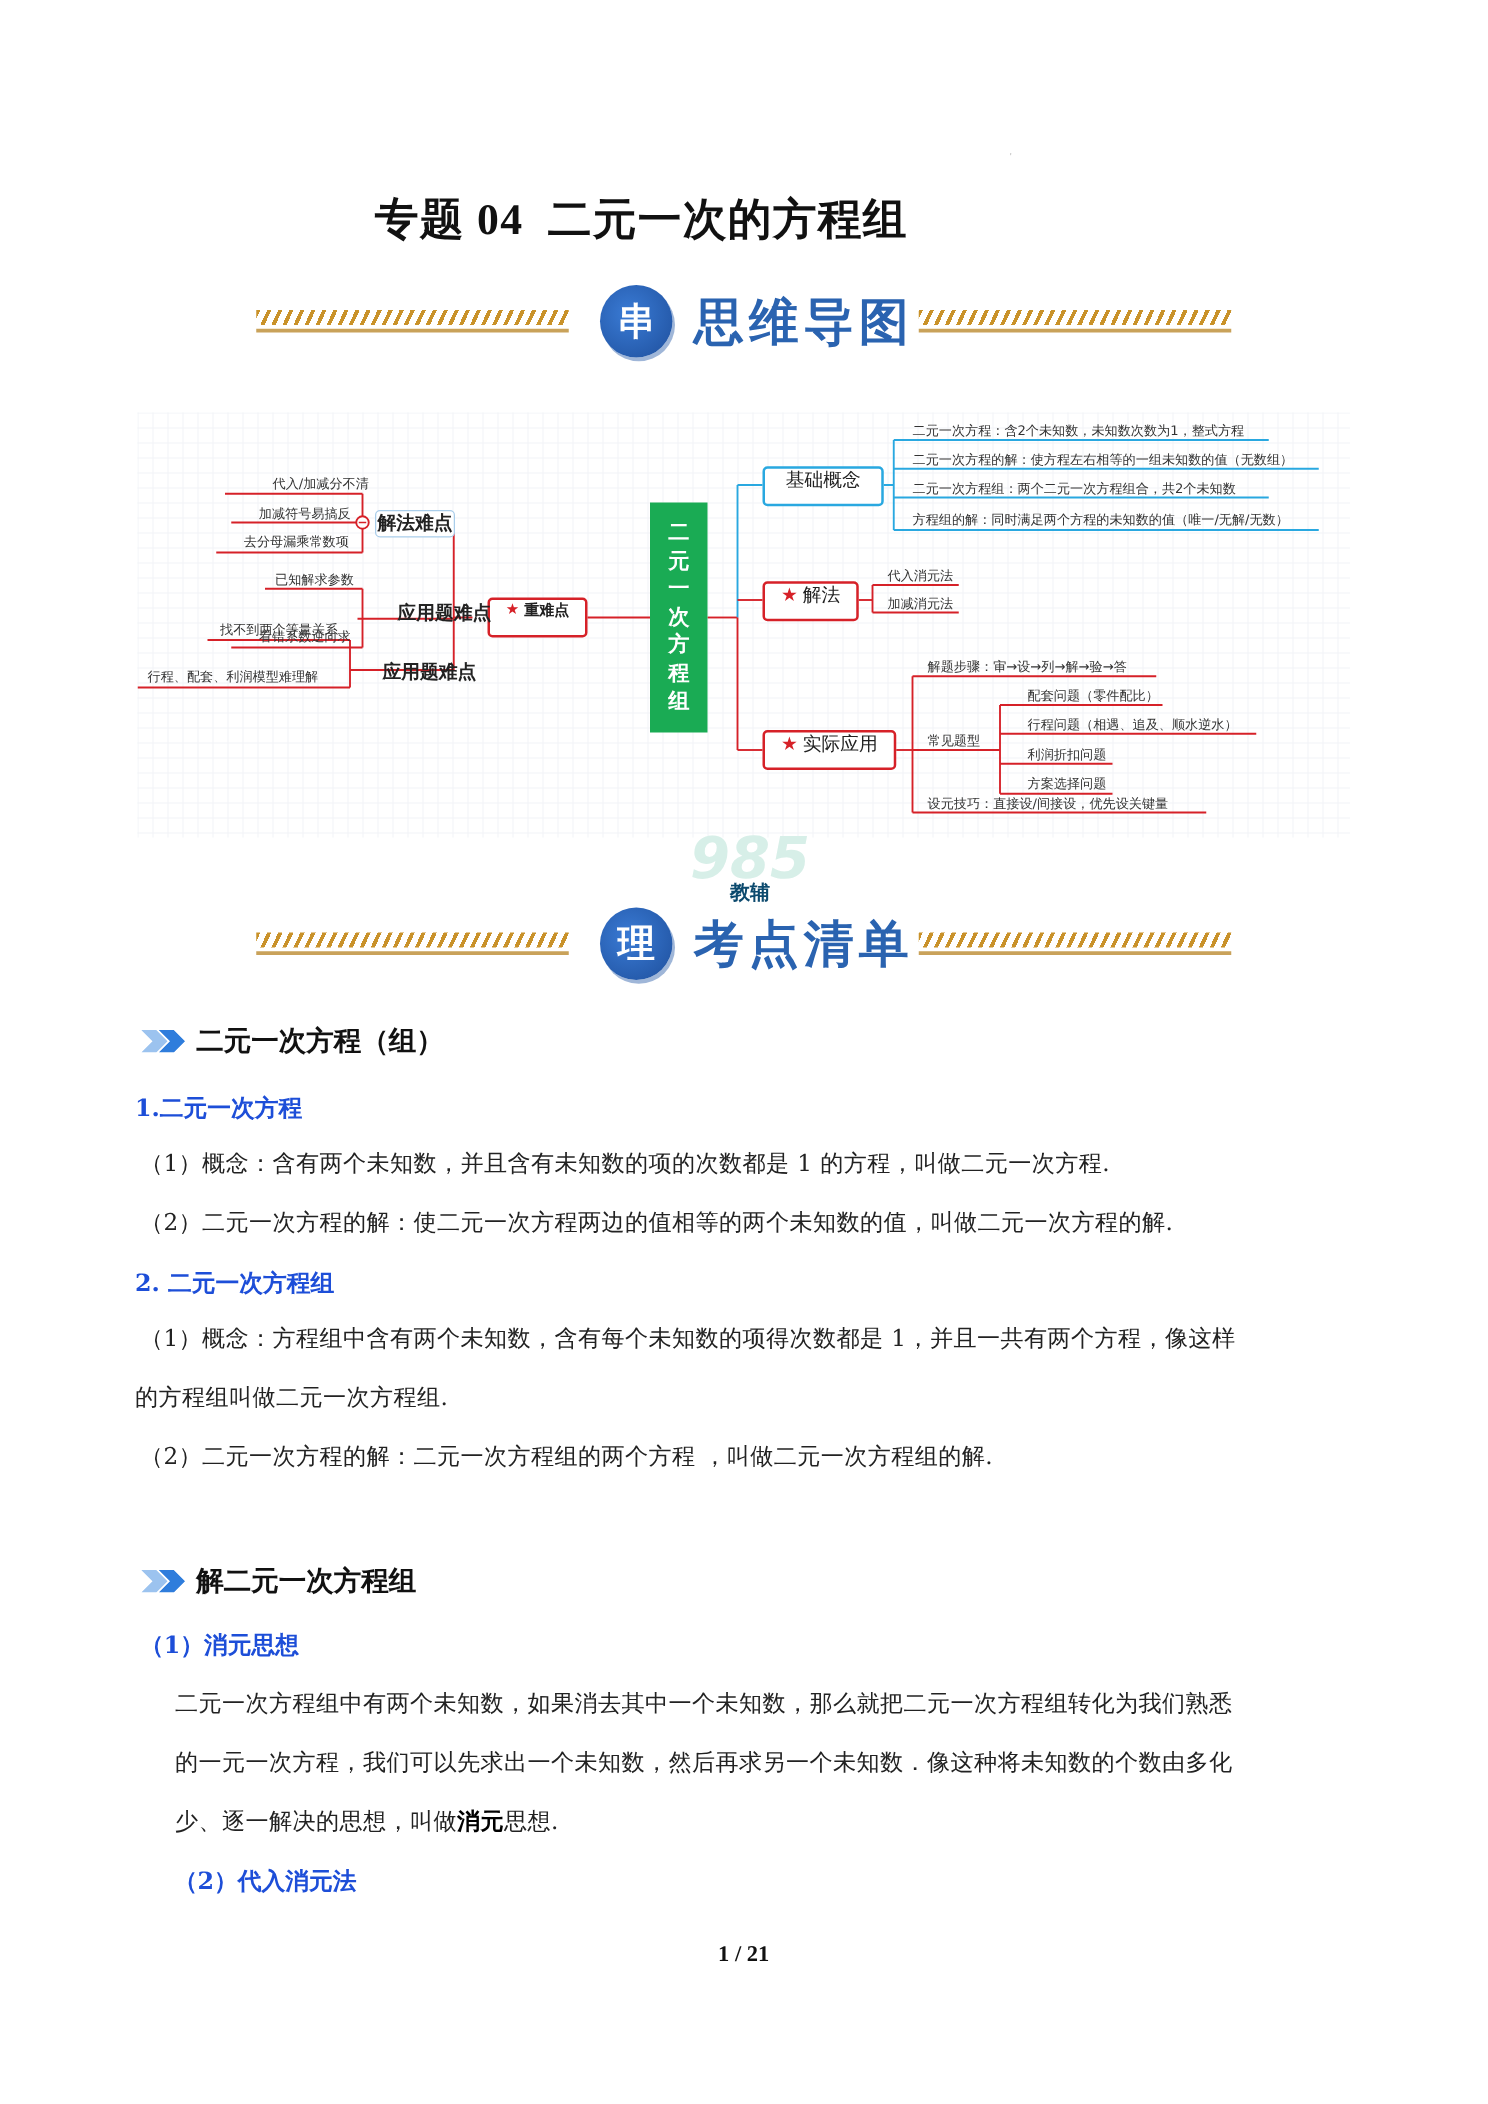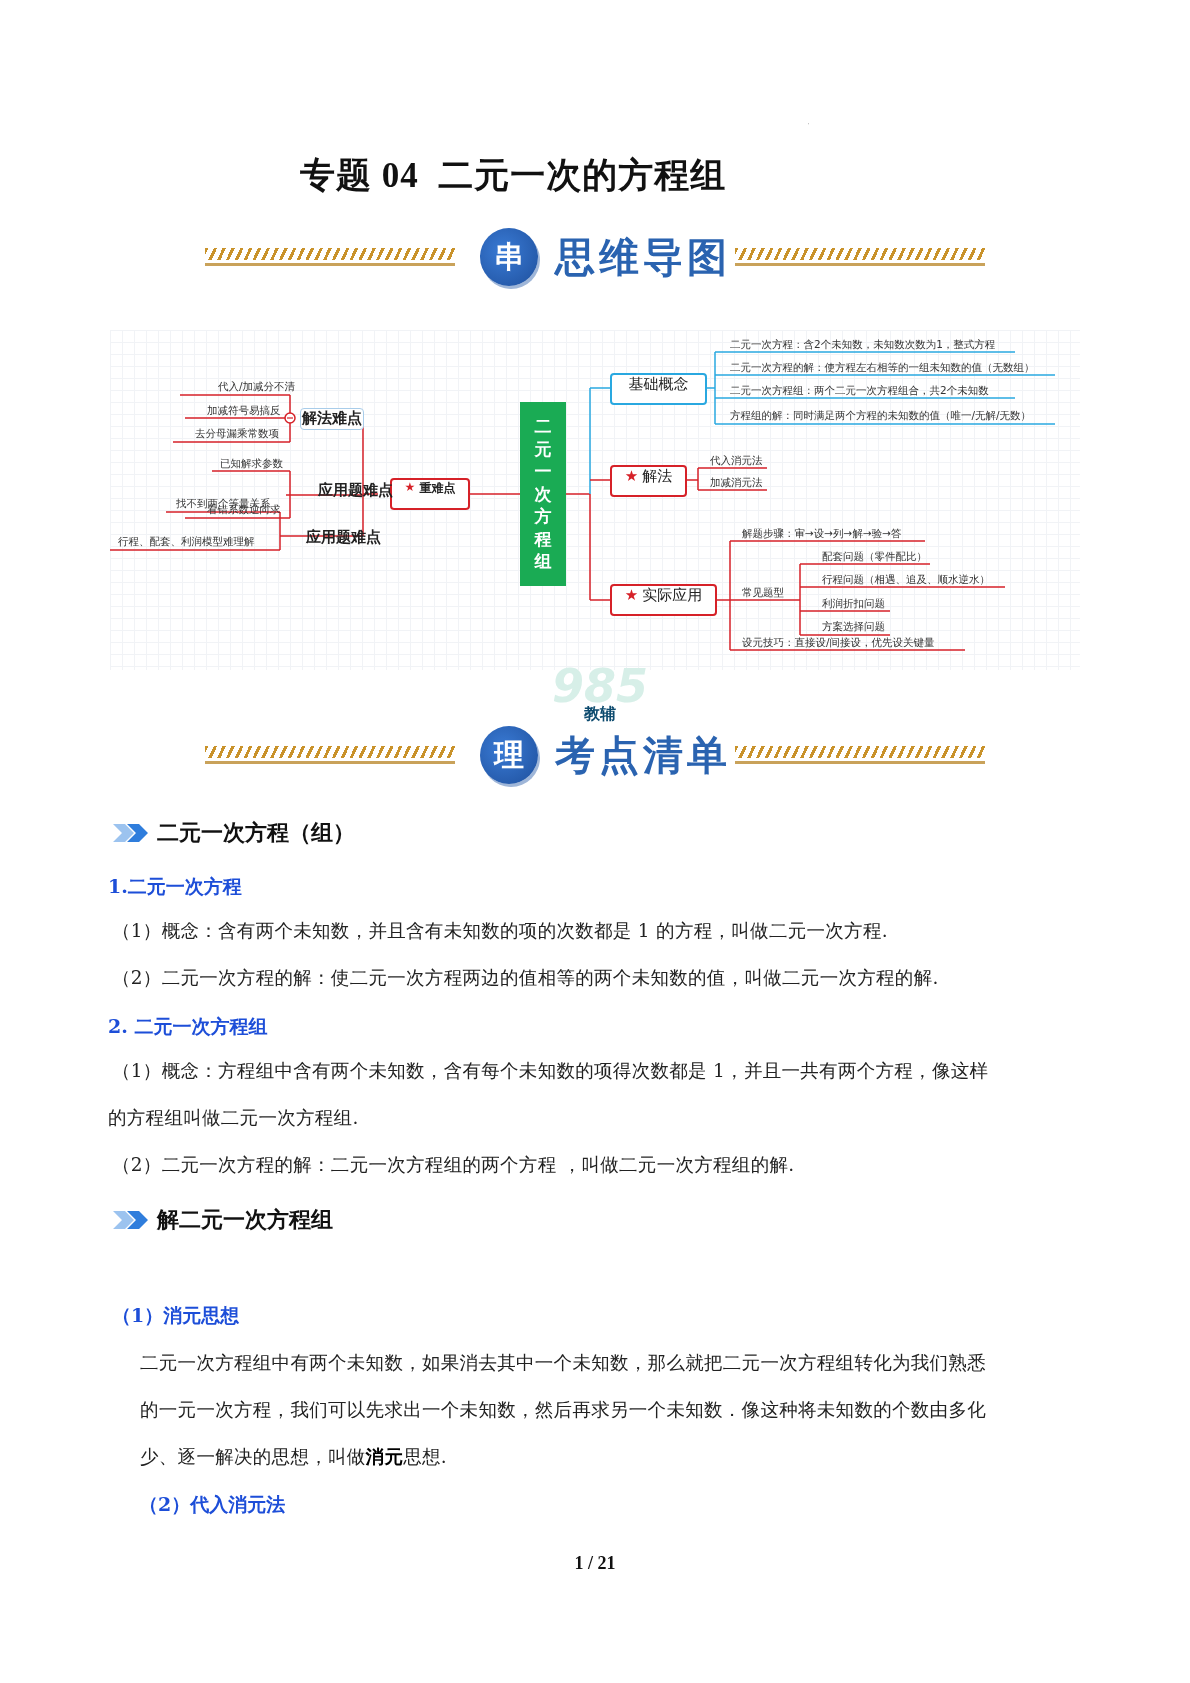--- a/index.html
+++ b/index.html
@@ -227,21 +227,21 @@
 </div>
 <div class="sub-head" style="left:108px; top:874px;">1.二元一次方程</div>
 <div class="para" style="left:112px; top:918px;">（1）概念：含有两个未知数，并且含有未知数的项的次数都是 1 的方程，叫做二元一次方程.</div>
 <div class="para" style="left:112px; top:965px;">（2）二元一次方程的解：使二元一次方程两边的值相等的两个未知数的值，叫做二元一次方程的解.</div>
 
 <div class="sub-head" style="left:108px; top:1014px;">2. 二元一次方程组</div>
 <div class="para" style="left:112px; top:1058px;">（1）概念：方程组中含有两个未知数，含有每个未知数的项得次数都是 1，并且一共有两个方程，像这样</div>
 <div class="para" style="left:108px; top:1105px;">的方程组叫做二元一次方程组.</div>
 <div class="para" style="left:112px; top:1152px;">（2）二元一次方程的解：二元一次方程组的两个方程 ，叫做二元一次方程组的解.</div>
 
-<div class="sec-head" style="top:1205px;">
+<div class="sec-head" style="top:1250px;">
   <span class="chev">
     <svg width="38" height="18" viewBox="0 0 38 18">
         <polygon points="0,0 12,0 21,9 12,18 0,18 9,9" fill="#9cc3ef"></polygon>
         <polygon points="14,0 26,0 35,9 26,18 14,18 23,9" fill="#2f7ddc"></polygon>
       </svg>
   </span>
   <span>解二元一次方程组</span>
 </div>
 <div class="sub-head" style="left:112px; top:1303px;">（1）消元思想</div>
 <div class="para" style="left:140px; top:1350px;">二元一次方程组中有两个未知数，如果消去其中一个未知数，那么就把二元一次方程组转化为我们熟悉</div>

